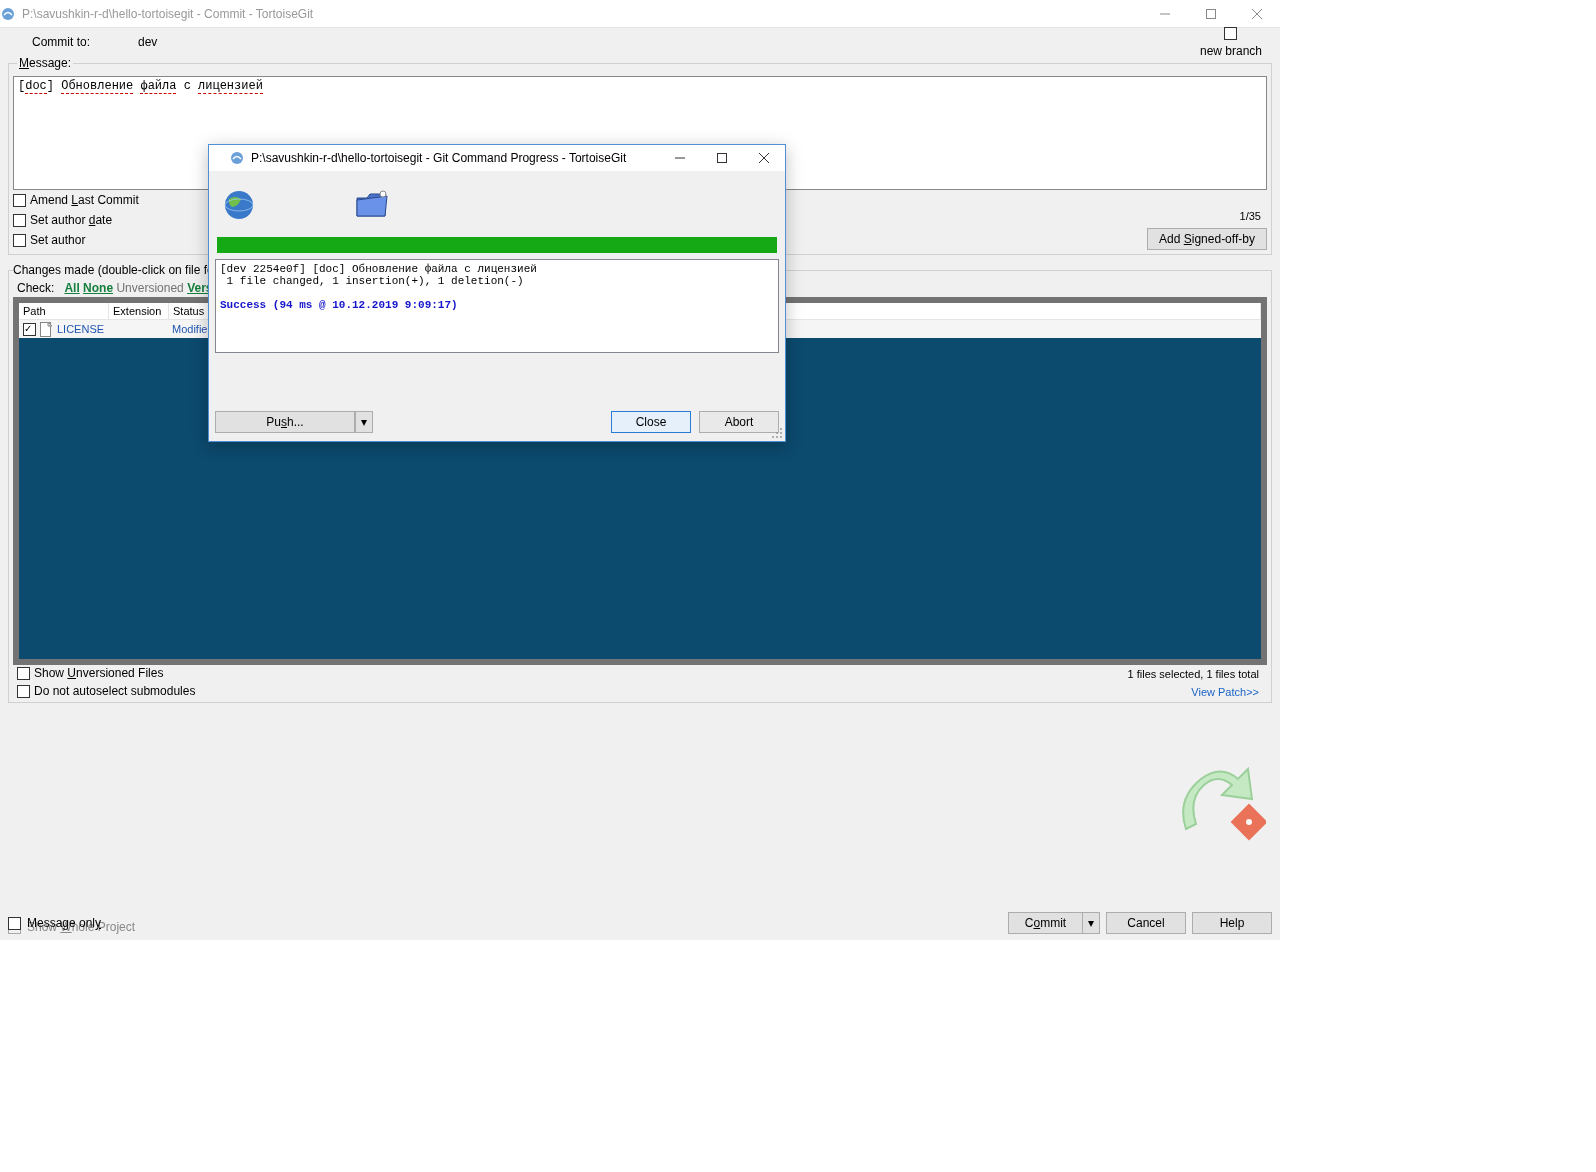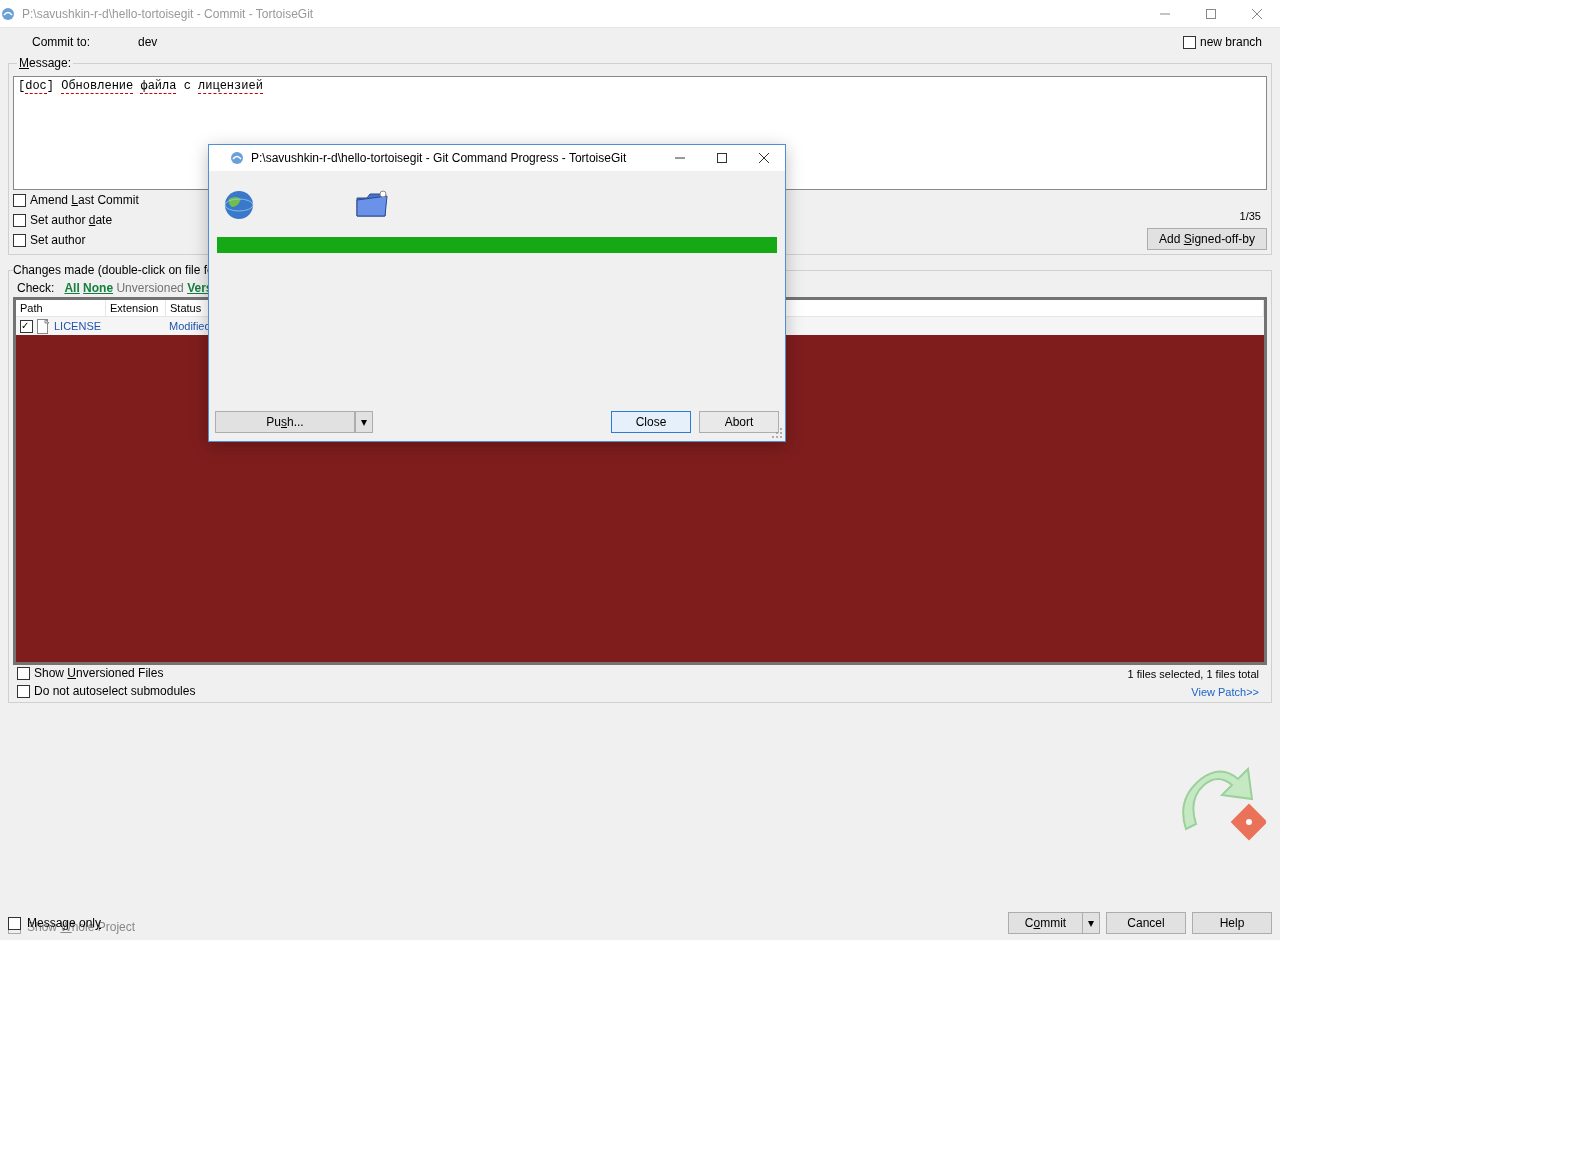--- a/index.html
+++ b/index.html
@@ -21,21 +21,21 @@
     border-bottom: 1px solid #e5e5e5; background:#fff;
   }
   .titlebar .icon { width:16px; height:16px; margin-right:6px; }
   .titlebar .title { color:#999; flex:1; }
   .win-controls { display:flex; }
   .win-btn { width:46px; height:28px; display:flex; justify-content:center; align-items:center; color:#888; }
   .client { position:absolute; top:28px; left:0; right:0; bottom:0; background:#f0f0f0; padding:4px 8px 6px 8px; }
 
   .commit-row { display:flex; align-items:center; height:20px; gap:6px;margin-left:24px;}
   .branch { color:#000; margin-left:42px;}
-  .new-branch-wrap { margin-left:auto; display:flex; align-items:center; gap:4px; margin-right:10px; }
+  .new-branch-wrap { margin-left:auto; display:flex; align-items:center; gap:4px; margin-right:10px;flex-direction:column; }
 
   .chk { width:13px; height:13px; border:1px solid #333; display:inline-block; background:#fff; position:relative; line-height:11px; text-align:center; font-size:10px; }
   .chk.disabled { border-color:#aaa; background:#f0f0f0; color:#aaa;}
   .chk.checked::after { content:"✓"; position:absolute; left:0; top:-1px; }
 
   fieldset.msg {
     border:1px solid #d0d0d0; border-radius:0; margin-top:4px; position:relative;
     padding:6px 4px 4px 4px; background:#f0f0f0;
   }
   fieldset.msg legend { padding:0 2px; margin-left:4px; background:#f0f0f0; }
@@ -56,21 +56,21 @@
 
   fieldset.changes {
     border:1px solid #d0d0d0; margin-top:8px; padding:4px; background:#f0f0f0;
     height:440px; position:relative;
   }
   .check-row { padding:0 4px 2px 4px; }
   .check-lnk { color:#15803d; cursor:pointer; }
   .check-lnk.bold { font-weight:700; text-decoration:underline;}
   .check-lnk.dim { color:#737373;}
   .filelist {
-    border:3px solid #737373; background:#7f1d1d; height:368px; overflow:hidden;
+    border:6px solid #737373; background:#0c4a6e; height:368px; overflow:hidden;
   }
   .fl-head { display:flex; background:#fff; border-bottom:1px solid #e5e5e5; }
   .fl-head .col {
     border-right:1px solid #e5e5e5; padding:2px 4px; font-size:11px;
   }
   .c1{width:90px;} .c2{width:60px;} .c3{width:56px;} .c4{flex:1;}
   .fl-row { display:flex; align-items:center; background:#f5f5f5; height:18px; padding-left:4px;}
   .fl-row .cell { font-size:11px; }
   .fl-name{ color:#2054b1; margin-left:4px;}
   .fl-mod{ color:#2054b1;}
@@ -294,20 +294,24 @@
       </span>
       <span class="folder-icon">
         <svg viewBox="0 0 34 30">
             <path d="M2 8 L12 8 L15 4 L30 4 L30 26 L2 26 Z" fill="#4a72c8" stroke="#2a4a90"></path>
             <path d="M2 10 L32 6 L30 26 L2 26 Z" fill="#6a92e8" stroke="#2a4a90"></path>
             <circle cx="28" cy="4" r="3" fill="#fff" stroke="#888"></circle>
           </svg>
       </span>
     </div>
     <div class="progress"></div>
+    <div class="log"><span>[dev 2254e0f] [doc] Обновление файла с лицензией</span>
+<span> 1 file changed, 1 insertion(+), 1 deletion(-)</span>
+
+<span class="success">Success (94 ms @ 10.12.2019 9:09:17)</span></div>
     <div class="dlg-btns">
       <div class="push-split">
         <button class="btn">Pu<span class="underline-ac">s</span>h...</button>
         <div class="arr">▾</div>
       </div>
       <button class="btn close-btn">Close</button>
       <button class="btn abort-btn">Abort</button>
     </div>
     <svg class="resize-grip" viewBox="0 0 12 12">
       <circle cx="10" cy="2" r="1" fill="#999"></circle>

